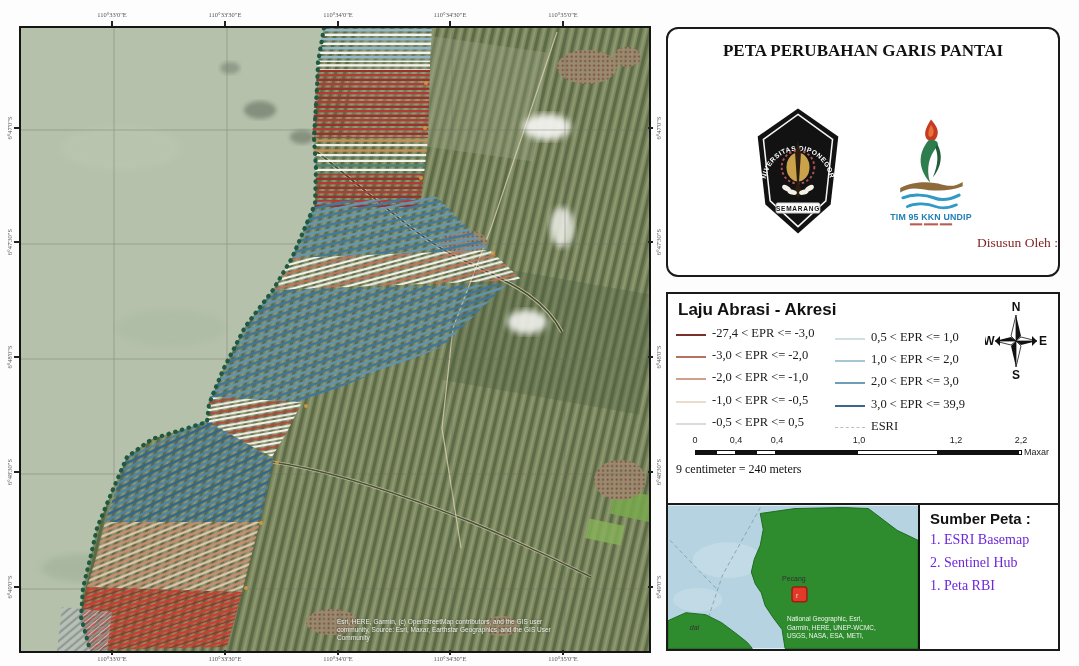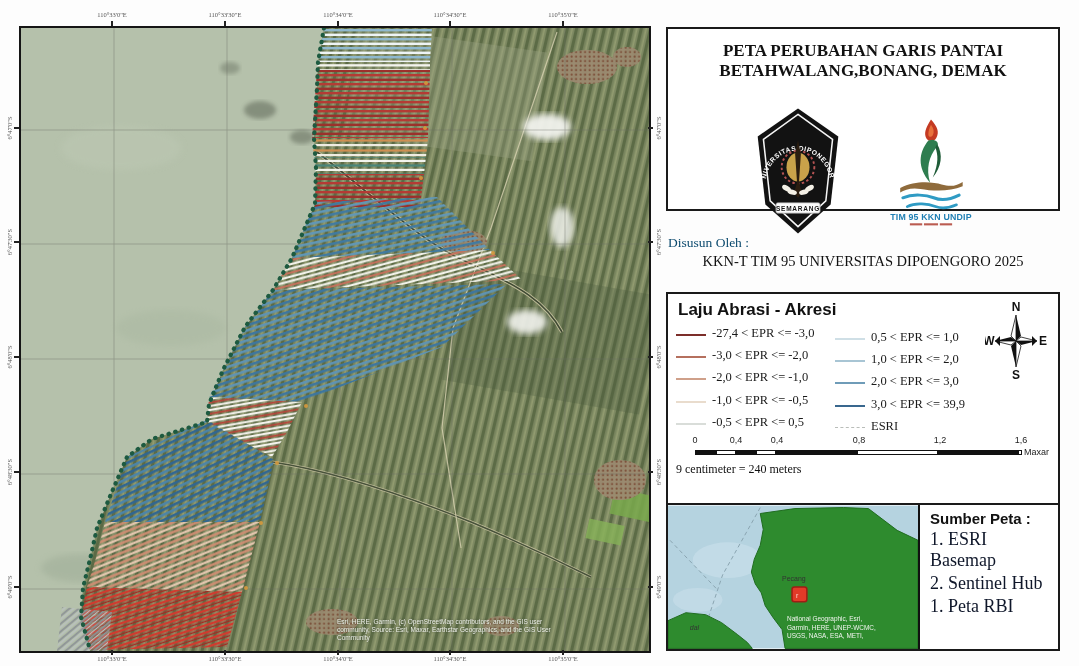--- a/index.html
+++ b/index.html
@@ -16,31 +16,31 @@
                 color:#eef0e8; text-shadow:0 0 2px #44503c; }
   .tick { position:absolute; background:#222; }
   .coord { position:absolute; font-size:6.5px; color:#555; white-space:nowrap;
            font-family:"Liberation Serif", serif; }
   .coord.h { transform:translateX(-50%); }
   .coord.v { transform:translate(-50%,-50%) rotate(-90deg); }
 
   
   .panel { position:absolute; left:666px; width:394px; background:#fff;
            border:2px solid #1a1a1a; }
-  #title-panel  { top:27px;  height:184px; }
+  #title-panel  { top:27px;  height:250px;border-radius:12px; }
   #legend-panel { top:292px; height:238px; }
   #inset-panel  { top:503px; height:148px; display:flex; }
 
   
   .map-title { text-align:center; font-weight:bold; font-size:17px; line-height:20px; color:#111; }
   .map-title:first-child { margin-top:12px; }
   #logo-row { position:absolute; left:0; top:76px; width:100%; height:130px; }
   #undip-logo { position:absolute; left:82px; top:2px; }
   #tim-logo   { position:absolute; left:219px; top:10px; }
-  .author-label { position:absolute; top:206px; width:100%; text-align:left; font-size:13.5px; color:#0c4a6e; }
+  .author-label { position:absolute; top:206px; width:100%; text-align:right; font-size:13.5px; color:#7f1d1d; }
   .author-line  { position:absolute; top:224px; width:100%; text-align:center; font-size:14.5px; color:#111; }
 
   
   .legend-heading { position:absolute; left:10px; top:6px; font-family:"Liberation Sans",sans-serif;
                     font-weight:bold; font-size:17px; color:#111; }
   .lg-row { position:absolute; height:18px; }
   .lg-swatch { position:absolute; left:0; top:8px; width:30px; height:2.4px; }
   .lg-swatch.dashed { height:0; border-top:1.6px dashed #b9bdb9; background:none !important; }
   .lg-label { position:absolute; left:36px; top:0; font-size:12.5px; color:#1a1a1a; white-space:nowrap; }
   #scalebar { position:absolute; left:27px; top:156px; width:327px; height:5px;
@@ -51,21 +51,21 @@
             font-family:"Liberation Sans",sans-serif; font-size:9px; color:#222; }
   .sb-unit { position:absolute; left:356px; top:153px; font-family:"Liberation Sans",sans-serif;
              font-size:9px; color:#222; }
   .scale-note { position:absolute; left:8px; top:168px; font-size:12px; color:#111; }
   #compass { position:absolute; left:317px; top:4px; }
 
   
   #inset-map { width:252px; height:100%; border-right:2px solid #111; flex:none; }
   #sources { flex:1; padding:5px 4px 1px 10px; }
   .sources-heading { font-family:"Liberation Sans",sans-serif; font-weight:bold; font-size:15px; color:#111; }
-  .source-item { font-size:18px; line-height:21px; color:#0f172a; margin-top:2px; }
+  .source-item { font-size:14px; line-height:21px; color:#6d28d9; margin-top:2px; }
 </style>
 </head>
 <body>
 
 <div id="stage">
 
   <div id="map-frame">
     <svg width="628" height="623" viewBox="0 0 628 623">
       <defs>
         <filter id="blur3">
@@ -256,21 +256,20 @@
   <div class="coord v" style="left:9px;top:472px">6°48'30"S</div>
   <div class="coord v" style="left:9px;top:587px">6°49'0"S</div>
   <div class="coord v" style="left:658px;top:128px">6°47'0"S</div>
   <div class="coord v" style="left:658px;top:242px">6°47'30"S</div>
   <div class="coord v" style="left:658px;top:357px">6°48'0"S</div>
   <div class="coord v" style="left:658px;top:472px">6°48'30"S</div>
   <div class="coord v" style="left:658px;top:587px">6°49'0"S</div>
 
   <div class="panel" id="title-panel">
     <div class="map-title">PETA PERUBAHAN GARIS PANTAI</div>
-    <div class="map-title">BETAHWALANG,BONANG, DEMAK</div>
 
     <div id="logo-row">
       <svg id="undip-logo" width="96" height="128" viewBox="0 0 100 132">
         <polygon points="50,1 92,30 84,101 50,131 16,101 8,30" fill="#121212"></polygon>
         <polygon points="50,7 86,33 79,97 50,124 21,97 14,33" fill="none" stroke="#f5f5f5" stroke-width="1.6"></polygon>
         <defs>
             <path id="arcU" d="M17,72 A34,36 0 0 1 83,72"></path>
           </defs>
         <text font-family="Liberation Sans, sans-serif" font-size="7" font-weight="bold" fill="#fff" letter-spacing="0.5">
           <textPath href="#arcU" startOffset="50%" text-anchor="middle">UNIVERSITAS DIPONEGORO</textPath>
@@ -301,21 +300,20 @@
         <text x="50" y="118" text-anchor="middle" font-family="Liberation Sans, sans-serif" font-size="10" font-weight="bold" fill="#1f7fb4" letter-spacing="0.2">TIM 95 KKN UNDIP</text>
         <g fill="#b04034" opacity="0.85">
           <rect x="26" y="122" width="14" height="2.4"></rect>
             <rect x="42" y="122" width="16" height="2.4"></rect>
             <rect x="60" y="122" width="14" height="2.4"></rect>
         </g>
       </svg>
     </div>
 
     <div class="author-label">Disusun Oleh :</div>
-    <div class="author-line">KKN-T TIM 95 UNIVERSITAS DIPOENGORO 2025</div>
   </div>
 
   <div class="panel" id="legend-panel">
     <div class="legend-heading">Laju Abrasi - Akresi</div>
 
     <div class="lg-row" style="left:8px;top:32px">
       <div class="lg-swatch" style="background-color: rgb(124, 46, 42);"></div>
       <div class="lg-label">-27,4 &lt; EPR &lt;= -3,0</div>
       </div>
     <div class="lg-row" style="left:8px;top:54px">
@@ -371,23 +369,23 @@
         <polygon points="52,43 36,47 31,43" fill="#111"></polygon>
         <polygon points="52,43 36,39 31,43" fill="#fff" stroke="#111" stroke-width="0.8"></polygon>
         <polygon points="10,43 15,38 15,48" fill="#111"></polygon>
         <polygon points="52,43 47,38 47,48" fill="#111"></polygon>
       </g>
     </svg>
 
     <span class="sb-num" style="left:27px">0</span>
     <span class="sb-num" style="left:68px">0,4</span>
     <span class="sb-num" style="left:109px">0,4</span>
-    <span class="sb-num" style="left:191px">0,8</span>
-    <span class="sb-num" style="left:272px">1,2</span>
-    <span class="sb-num" style="left:353px">1,6</span>
+    <span class="sb-num" style="left:191px">1,0</span>
+    <span class="sb-num" style="left:288px">1,2</span>
+    <span class="sb-num" style="left:353px">2,2</span>
     <div id="scalebar">
       <div class="sb-b" style="width:20px"></div>
         <div class="sb-w" style="width:20px"></div>
       <div class="sb-b" style="width:20px"></div>
         <div class="sb-w" style="width:20px"></div>
       <div class="sb-b" style="width:81px"></div>
         <div class="sb-w" style="width:81px"></div>
       <div class="sb-b" style="width:81px"></div>
     </div>
     <span class="sb-unit">Maxar</span>

